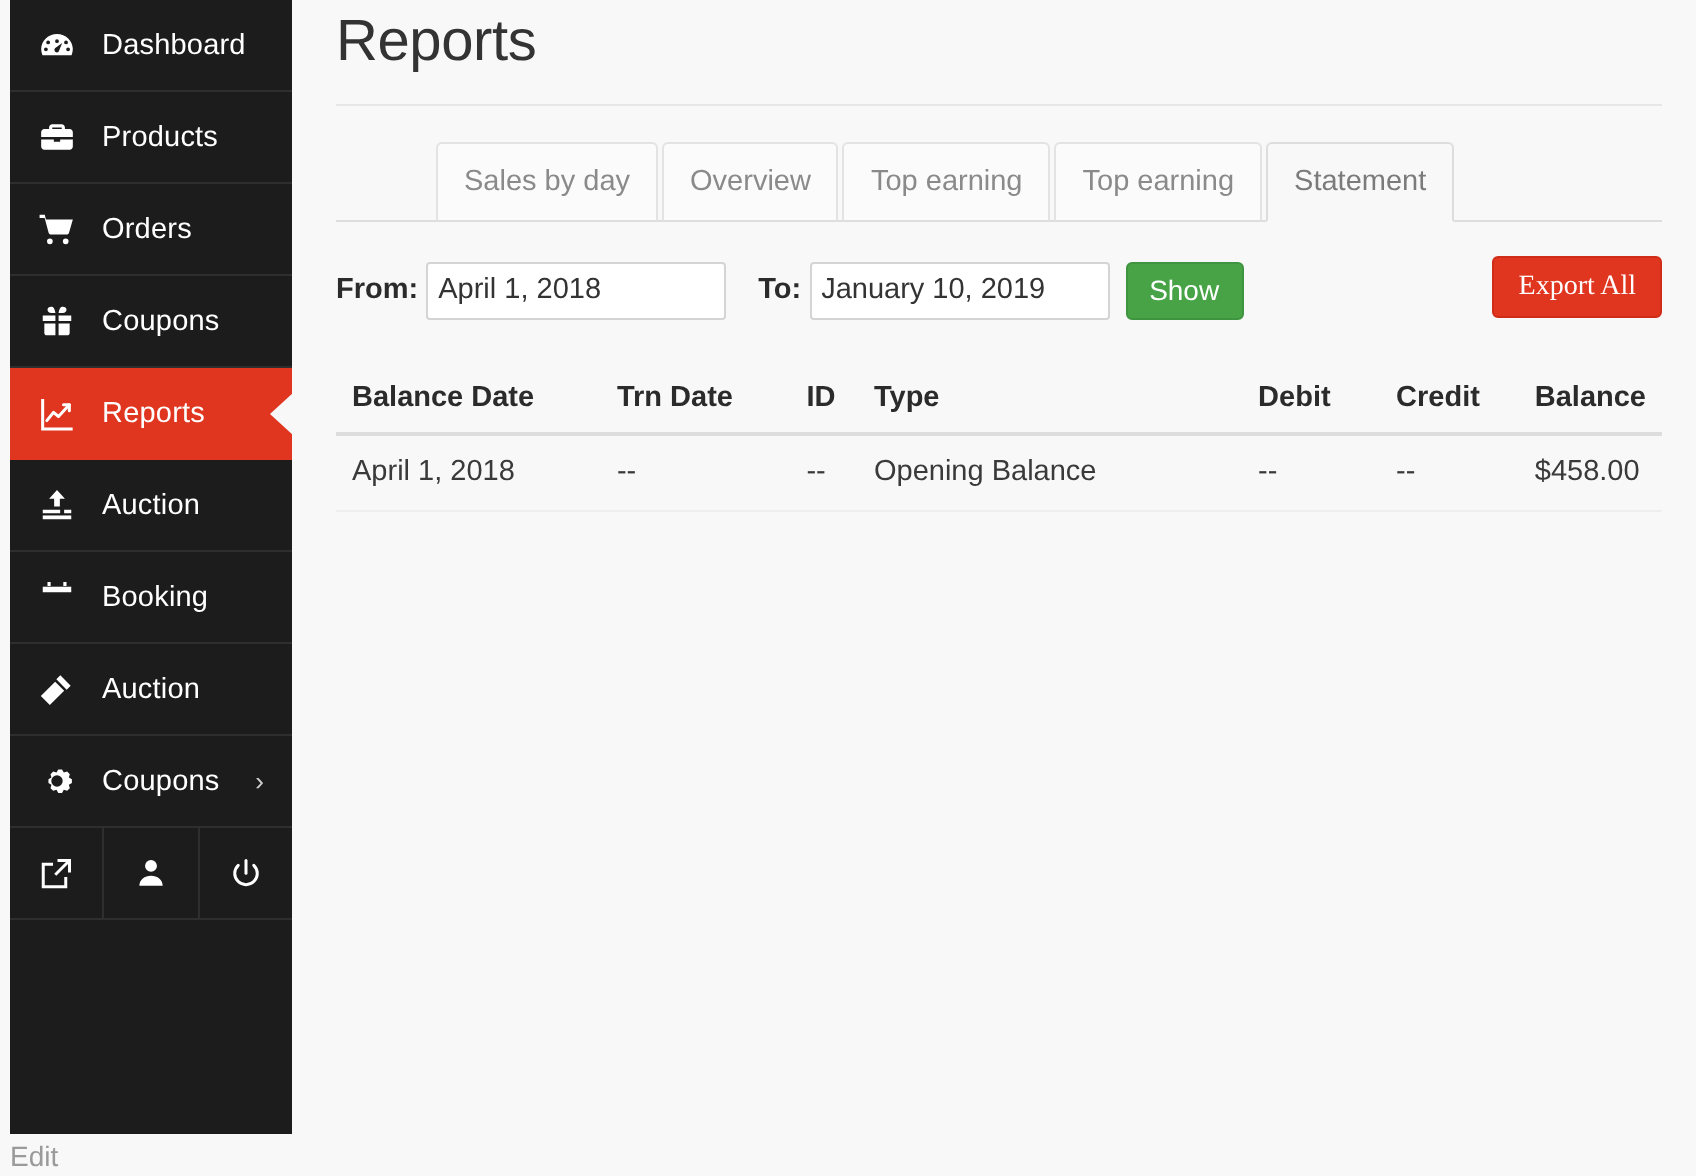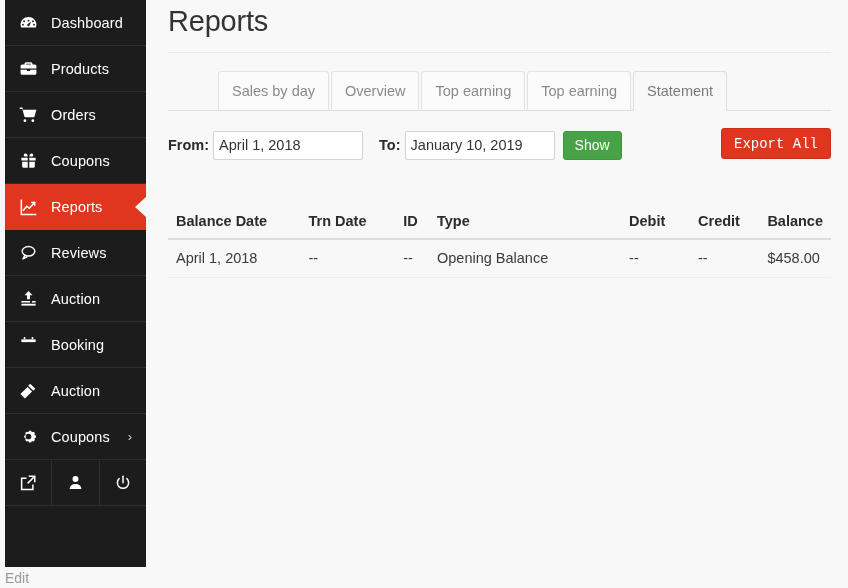--- a/index.html
+++ b/index.html
@@ -126,27 +126,27 @@
     background: #47a346; border: 1px solid #3f9440;
     color: #ffffff; font-size: 14px; border-radius: 3px;
     font-family: "Liberation Sans", sans-serif;
     cursor: pointer;
   }
   .btn-export {
     position: absolute; right: 0; top: 0;
     height: 31px; padding: 0 12px;
     background: #e0351f; border: 1px solid #d02d18;
     color: #ffffff; font-size: 14px; border-radius: 3px;
-    font-family: Liberation Mono, monospace;
+    font-family: Liberation Serif, serif;
     cursor: pointer;
   }
 
   
   table.stmt {
-    margin-top: 43px;
+    margin-top: 21px;
     width: 663px;
     border-collapse: collapse;
   }
   table.stmt th {
     text-align: left;
     font-size: 14.5px; font-weight: bold; color: #2b2b2b;
     padding: 8px 8px 9px 8px;
     border-bottom: 2px solid #dddddd;
     white-space: nowrap;
   }
@@ -212,29 +212,20 @@
         <svg width="20" height="20" viewBox="0 0 24 24" fill="none" stroke="#fff" stroke-width="1.8">
             <path d="M4 3v18h18"></path>
             <path d="M6.5 16l4-5 3 2.5L20 6.5" stroke-linecap="round" stroke-linejoin="round"></path>
             <path d="M16.5 6.5H20V10" stroke-linecap="round" stroke-linejoin="round"></path>
           </svg>
       </span>
       <span class="lbl">Reports</span>
       <span class="arrow"></span>
     </div>
 
-    <div class="nav-item">
-      <span class="ic">
-        <svg width="19" height="19" viewBox="0 0 24 24" fill="none" stroke="#fff" stroke-width="1.8">
-            <ellipse cx="12" cy="10.5" rx="8" ry="6"></ellipse>
-            <path d="M7.5 15.5L5 20l5-2.6" stroke-linecap="round" stroke-linejoin="round"></path>
-          </svg>
-      </span>
-      <span class="lbl">Reviews</span>
-    </div>
 
     <div class="nav-item">
       <span class="ic">
         <svg width="19" height="19" viewBox="0 0 24 24" fill="#fff">
             <path d="M12 2.5l5 5.5h-3.2v5h-3.6v-5H7l5-5.5z"></path>
             <path d="M3 15h11v2.2H3V15zm13.5 0H21v2.2h-4.5V15z"></path>
             <path d="M3 18.6h18V21H3v-2.4z"></path>
           </svg>
       </span>
       <span class="lbl">Auction</span>

